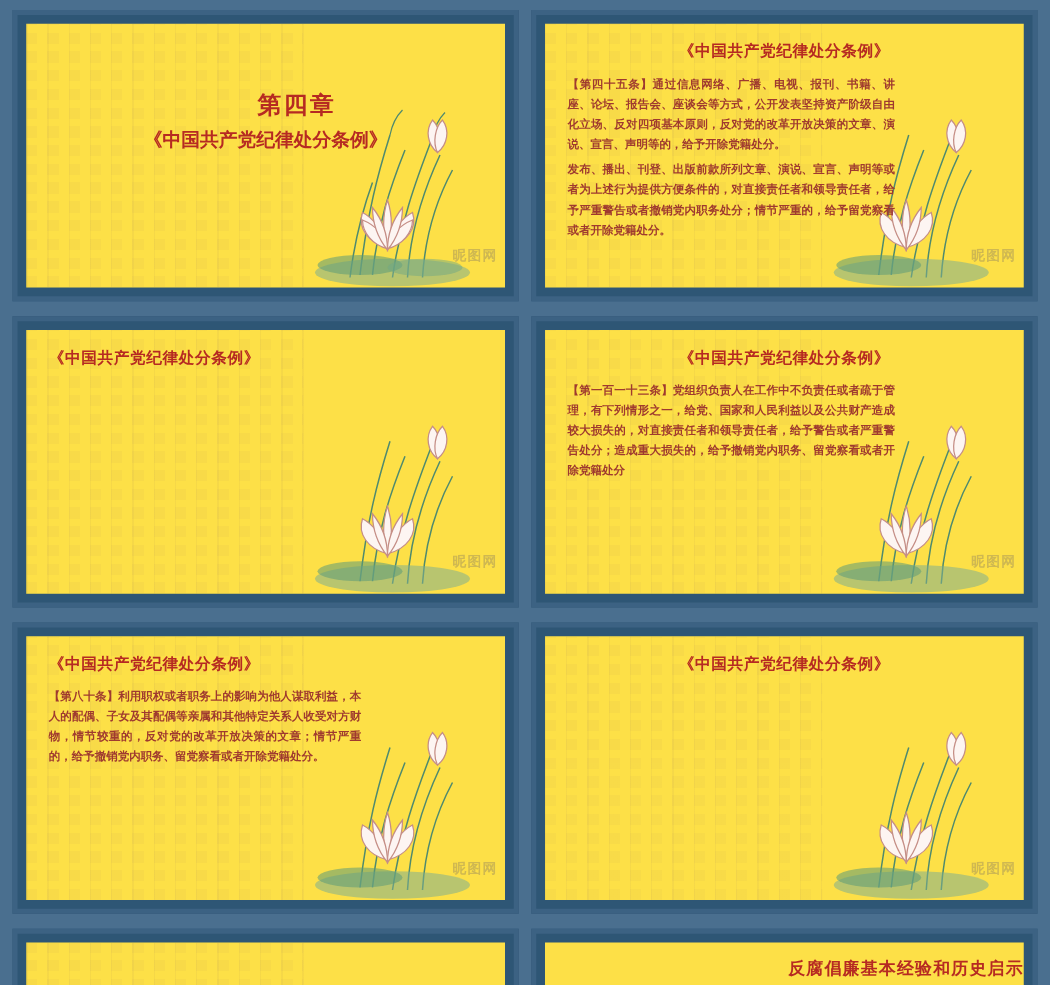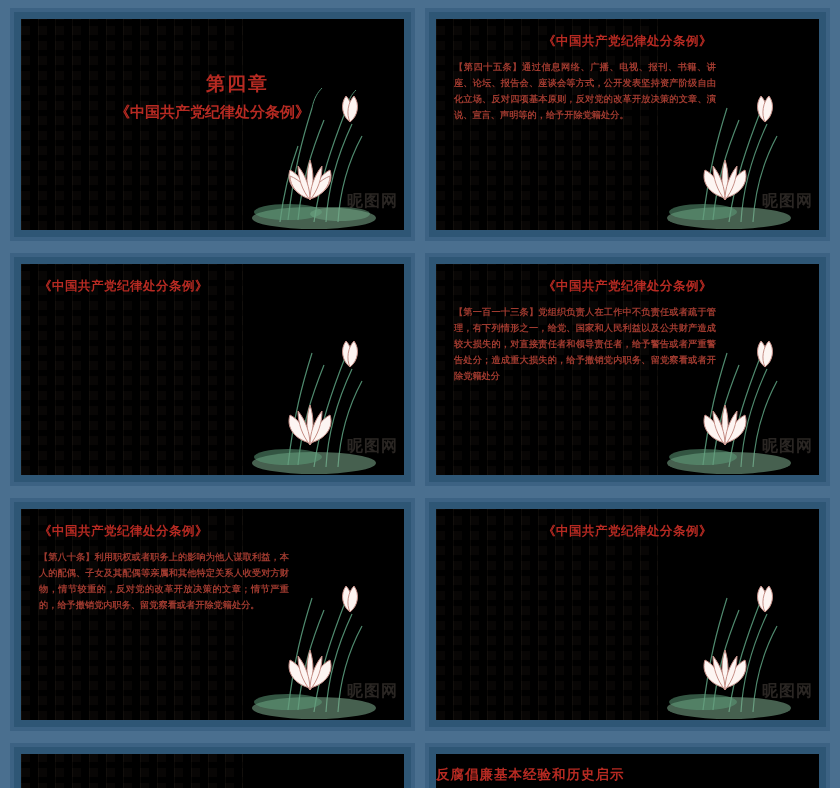--- a/index.html
+++ b/index.html
@@ -20,21 +20,21 @@
   .slide{
     position:relative;
     background:#2e5675;
     border:4px solid #3c6283;
     box-sizing:border-box;
     overflow:hidden;
   }
   .inner{
     position:absolute;
     inset:7px;
-    background:#000000;
+    background:#fde047;
     overflow:hidden;
   }
   
   .calli{
     position:absolute;
     left:0;top:0;bottom:0;width:58%;
     background:
       repeating-linear-gradient(90deg,
         rgba(150,120,95,0.10) 0px,
         rgba(150,120,95,0.10) 1px,
@@ -105,30 +105,30 @@
     line-height:1.75;
     text-align:justify;
     font-weight:bold;
   }
   .body.wide{width:262px;}
   .body p{margin:0 0 4px 0;text-indent:0;}
 
   
   .wm{
     position:absolute;right:6px;bottom:18px;
-    font-size:16px;color:rgba(120,110,100,.35);
+    font-size:11px;color:rgba(120,110,100,.35);
     letter-spacing:1px;
     transform:rotate(-0deg);
     font-weight:bold;
   }
 
   
   .cut .inner{bottom:-60px;}
   .lastR-title{
-    position:absolute;left:0;right:0;top:12px;text-align:left;
+    position:absolute;left:0;right:0;top:12px;text-align:right;
     color:#b62a22;font-weight:bold;font-size:13.5px;letter-spacing:1px;
   }
 </style>
 </head>
 <body>
 
 <div class="deck">
 
   <div class="slide">
     <div class="inner">
@@ -211,20 +211,21 @@
           </g>
           <g>
             <ellipse cx="86" cy="168" rx="62" ry="11" fill="#7fae8f" opacity=".55"></ellipse>
             <ellipse cx="60" cy="162" rx="34" ry="8" fill="#5d9a78" opacity=".55"></ellipse>
           </g>
         </svg>
       </div>
       <div class="head center">《中国共产党纪律处分条例》</div>
       <div class="body wide">
         <p>【第四十五条】通过信息网络、广播、电视、报刊、书籍、讲座、论坛、报告会、座谈会等方式，公开发表坚持资产阶级自由化立场、反对四项基本原则，反对党的改革开放决策的文章、演说、宣言、声明等的，给予开除党籍处分。</p>
+        <p>发布、播出、刊登、出版前款所列文章、演说、宣言、声明等或者为上述行为提供方便条件的，对直接责任者和领导责任者，给予严重警告或者撤销党内职务处分；情节严重的，给予留党察看或者开除党籍处分。</p>
       </div>
       <div class="wm">昵图网</div>
     </div>
   </div>
 
   <div class="slide">
     <div class="inner">
       <div class="paper-tint"></div>
       <div class="calli"></div>
       <div class="lotus">

